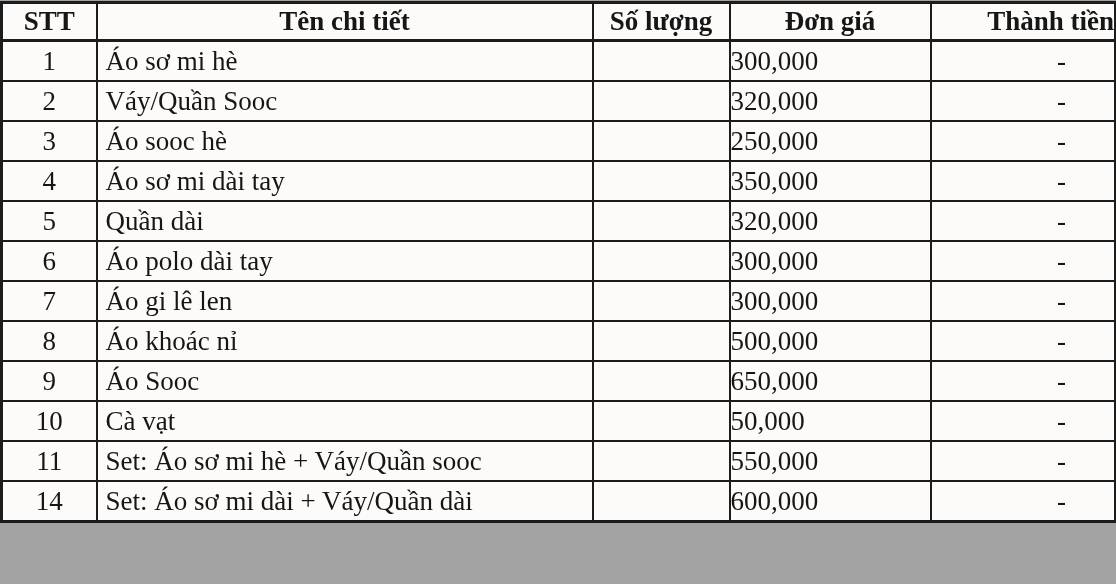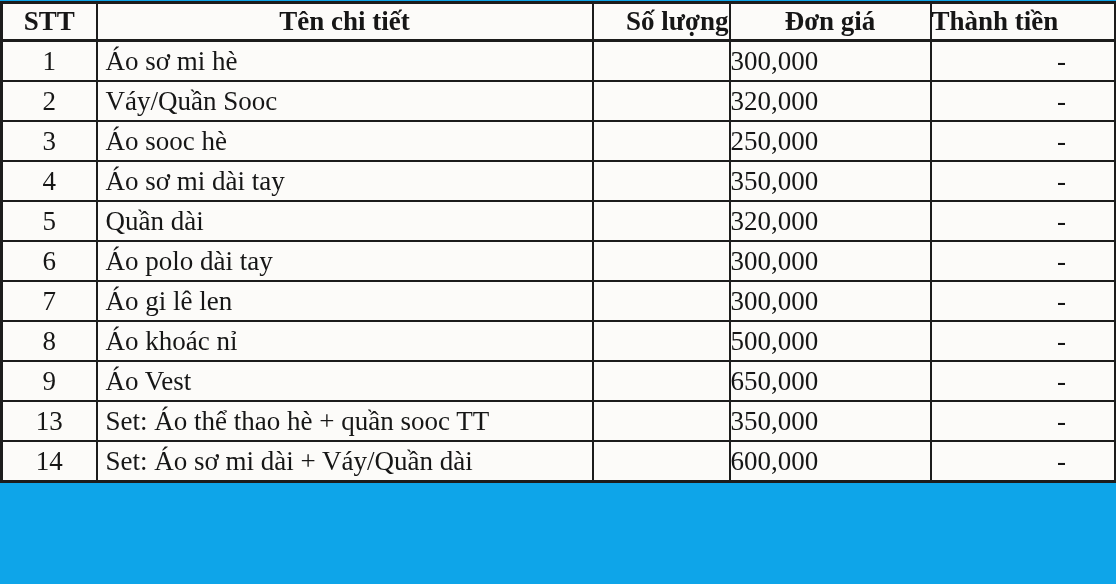--- a/index.html
+++ b/index.html
@@ -4,21 +4,21 @@
 <style>
   html, body {
     margin: 0;
     padding: 0;
     background: #ffffff;
   }
   .screen {
     position: relative;
     width: 1116px;
     height: 584px;
-    background: #0ea5e9;
+    background: #a3a3a3;
     overflow: hidden;
     font-family: "Liberation Serif", "DejaVu Serif", serif;
     color: #161616;
   }
   table.price-table {
     position: absolute;
     left: 0;
     top: 1px;
     width: 1114px;
     border-collapse: collapse;
@@ -37,21 +37,21 @@
     background: #fcfbf9;
   }
   thead th {
     height: 35px;
     font-weight: bold;
     text-align: center;
     border-bottom-width: 3px;
   }
   .col-stt   { text-align: center; }
   .col-name  { text-align: left; padding-left: 8px; margin-left: 23px; }
-  .col-qty   { text-align: right; font-family: Liberation Serif, serif; }
+  .col-qty   { text-align: center; font-family: Liberation Serif, serif; }
   .col-price { padding-right: 13px; }
   .col-total { text-align: right; padding-right: 48px; }
 </style>
 </head>
 <body>
 
 <div class="screen">
   <table class="price-table">
     <colgroup>
       <col style="width:95px">
@@ -59,21 +59,21 @@
       <col style="width:137px">
       <col style="width:201px">
       <col style="width:185px">
     </colgroup>
     <thead>
       <tr>
         <th class="col-stt">STT</th>
         <th class="col-name" style="text-align:center; padding-left:0;">Tên chi tiết</th>
         <th class="col-qty">Số lượng</th>
         <th class="col-price" style="text-align:center; padding-right:0;">Đơn giá</th>
-        <th class="col-total" style="text-align:left; padding-right:0;">Thành tiền</th>
+        <th class="col-total" style="text-align:right; padding-right:0;">Thành tiền</th>
       </tr>
     </thead>
     <tbody>
         <tr>
           <td class="col-stt">1</td>
           <td class="col-name">Áo sơ mi hè</td>
           <td class="col-qty"></td>
           <td class="col-price">300,000</td>
           <td class="col-total">-</td>
         </tr>
@@ -121,30 +121,37 @@
         </tr>
         <tr>
           <td class="col-stt">8</td>
           <td class="col-name">Áo khoác nỉ</td>
           <td class="col-qty"></td>
           <td class="col-price">500,000</td>
           <td class="col-total">-</td>
         </tr>
         <tr>
           <td class="col-stt">9</td>
-          <td class="col-name">Áo Vest</td>
+          <td class="col-name">Áo Sooc</td>
           <td class="col-qty"></td>
           <td class="col-price">650,000</td>
           <td class="col-total">-</td>
         </tr>
         <tr>
-          <td class="col-stt">13</td>
-          <td class="col-name">Set: Áo thể thao hè + quần sooc TT</td>
+          <td class="col-stt">10</td>
+          <td class="col-name">Cà vạt</td>
           <td class="col-qty"></td>
-          <td class="col-price">350,000</td>
+          <td class="col-price">50,000</td>
+          <td class="col-total">-</td>
+        </tr>
+        <tr>
+          <td class="col-stt">11</td>
+          <td class="col-name">Set: Áo sơ mi hè + Váy/Quần sooc</td>
+          <td class="col-qty"></td>
+          <td class="col-price">550,000</td>
           <td class="col-total">-</td>
         </tr>
         <tr>
           <td class="col-stt">14</td>
           <td class="col-name">Set: Áo sơ mi dài + Váy/Quần dài</td>
           <td class="col-qty"></td>
           <td class="col-price">600,000</td>
           <td class="col-total">-</td>
         </tr>
       </tbody>

